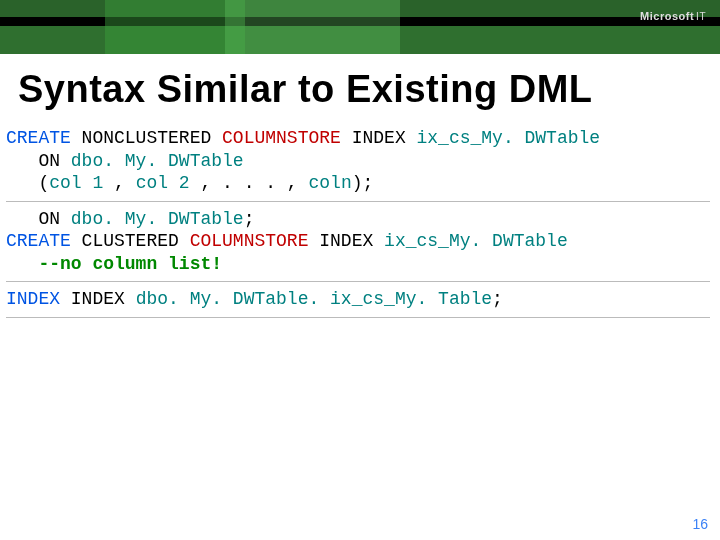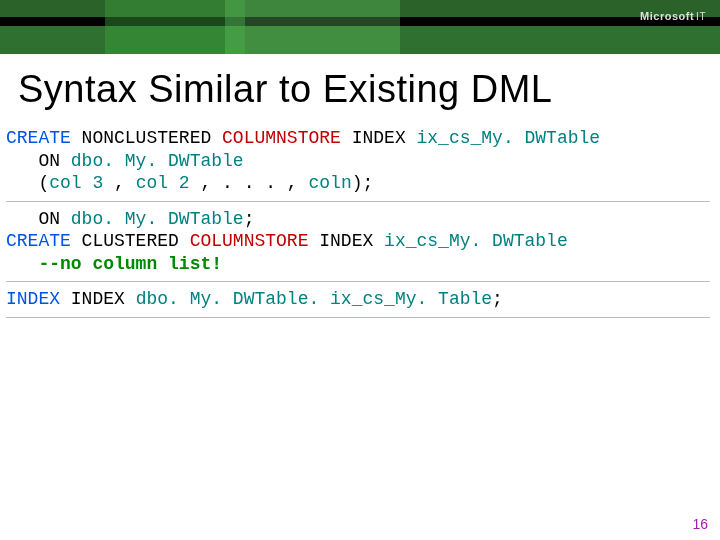--- a/index.html
+++ b/index.html
@@ -6,30 +6,30 @@
   .slide { width:720px; height:540px; position:relative; }
   .topbar { width:100%; height:62px; position:relative; }
   .tb-row1 { position:absolute; top:0; left:0; width:100%; height:17px; background:#2a622a; }
   .tb-row2 { position:absolute; top:17px; left:0; width:100%; height:9px; background:#000; }
   .tb-row3 { position:absolute; top:26px; left:0; width:100%; height:28px; background:#2f6f2f; }
   .tb-seg1, .tb-seg2 { position:absolute; top:0; height:54px; }
   .tb-seg1 { left:105px; width:140px; background:rgba(60,160,60,0.45); }
   .tb-seg2 { left:225px; width:175px; background:rgba(100,200,100,0.35); }
   .brand { position:absolute; right:14px; top:10px; color:#ddd; font-size:11px; font-weight:600; letter-spacing:0.5px; }
   .brand .it { font-size:10px; font-weight:400; margin-left:2px; }
-  .title { font-size:38px; font-weight:400; padding:6px 0 10px 18px; letter-spacing:0.5px; }
+  .title { font-size:38px; font-weight:700; padding:6px 0 10px 18px; letter-spacing:0.5px; }
   .code-area { padding:0 10px 0 6px; }
   .code-block { font-family:Consolas, "Courier New", monospace; font-size:18px; line-height:1.25; border-bottom:1px solid #bbb; padding:6px 0 6px 0; }
   .code-block .ln { white-space:pre; }
   .kw-blue   { color:#0054e3; }
   .kw-red    { color:#c00000; }
   .kw-teal   { color:#008080; }
   .kw-green  { color:#008800;font-weight:bold; }
   .kw-purple { color:#7030a0; }
-  .pagenum { position:absolute; right:12px; bottom:8px; font-size:14px; color:#a21caf; }
+  .pagenum { position:absolute; right:12px; bottom:8px; font-size:14px; color:#3b82f6; }
 </style>
 </head>
 <body>
 
 <div class="slide">
   <div class="topbar">
     <div class="tb-row1"></div>
     <div class="tb-row2"></div>
     <div class="tb-row3"></div>
     <div class="tb-seg1"></div>
@@ -38,21 +38,21 @@
       <span>Microsoft</span><span class="it">IT</span>
     </div>
   </div>
 
   <div class="title">Syntax Similar to Existing DML</div>
 
   <div class="code-area" id="code-area">
       <div class="code-block">
         <div class="ln"><span class="kw-blue">CREATE</span><span> NONCLUSTERED </span><span class="kw-red">COLUMNSTORE</span><span> INDEX </span><span class="kw-teal">ix_cs_My. DWTable</span></div>
         <div class="ln"><span>   ON </span><span class="kw-teal">dbo. My. DWTable</span></div>
-        <div class="ln"><span>   (</span><span class="kw-teal">col 3</span><span> , </span><span class="kw-teal">col 2</span><span> , . . . , </span><span class="kw-teal">coln</span><span>);</span></div>
+        <div class="ln"><span>   (</span><span class="kw-teal">col 1</span><span> , </span><span class="kw-teal">col 2</span><span> , . . . , </span><span class="kw-teal">coln</span><span>);</span></div>
       </div>
       <div class="code-block">
         <div class="ln"><span>   ON </span><span class="kw-teal">dbo. My. DWTable</span><span>;</span></div>
         <div class="ln"><span class="kw-blue">CREATE</span><span> CLUSTERED </span><span class="kw-red">COLUMNSTORE</span><span> INDEX </span><span class="kw-teal">ix_cs_My. DWTable</span></div>
         <div class="ln"><span>   </span><span class="kw-green">--no column list!</span></div>
       </div>
       <div class="code-block">
         <div class="ln"><span class="kw-blue">INDEX</span><span> INDEX </span><span class="kw-teal">dbo. My. DWTable. ix_cs_My. Table</span><span>;</span></div>
       </div>
     </div>

